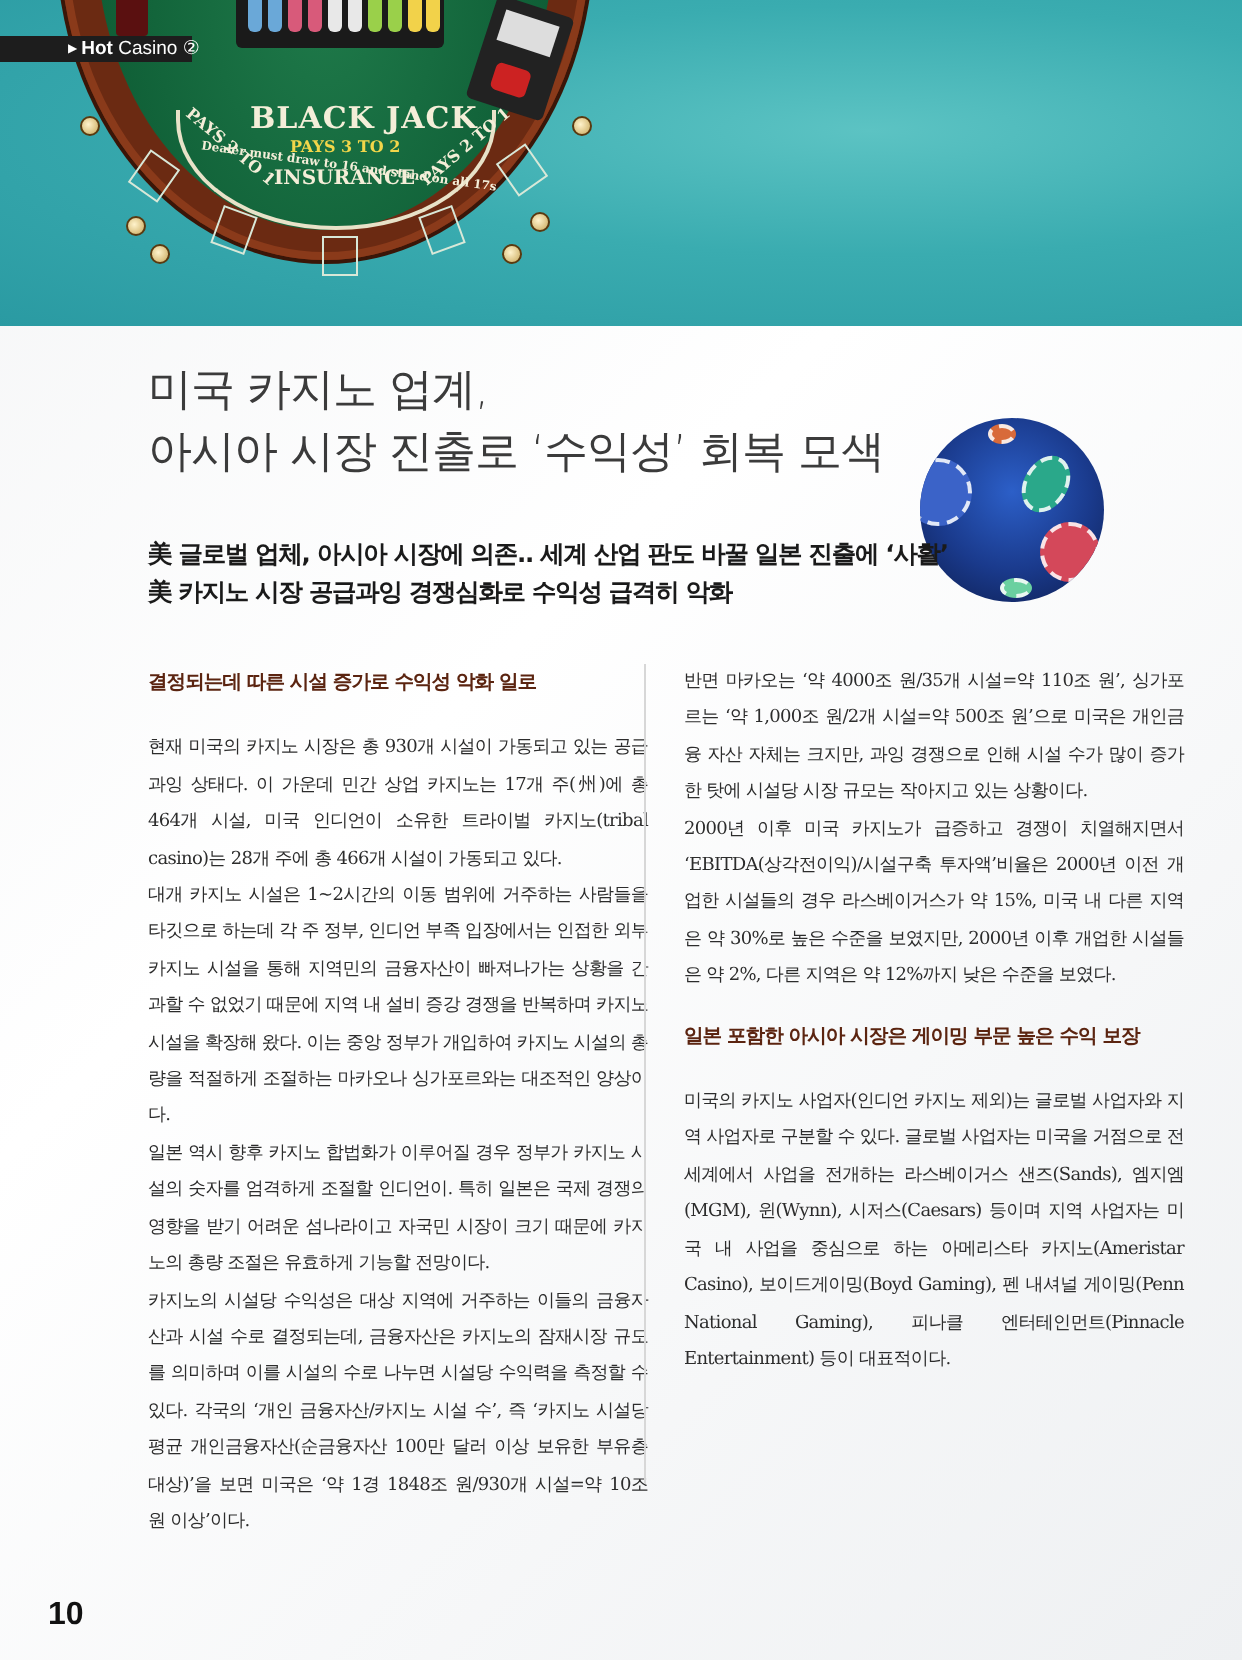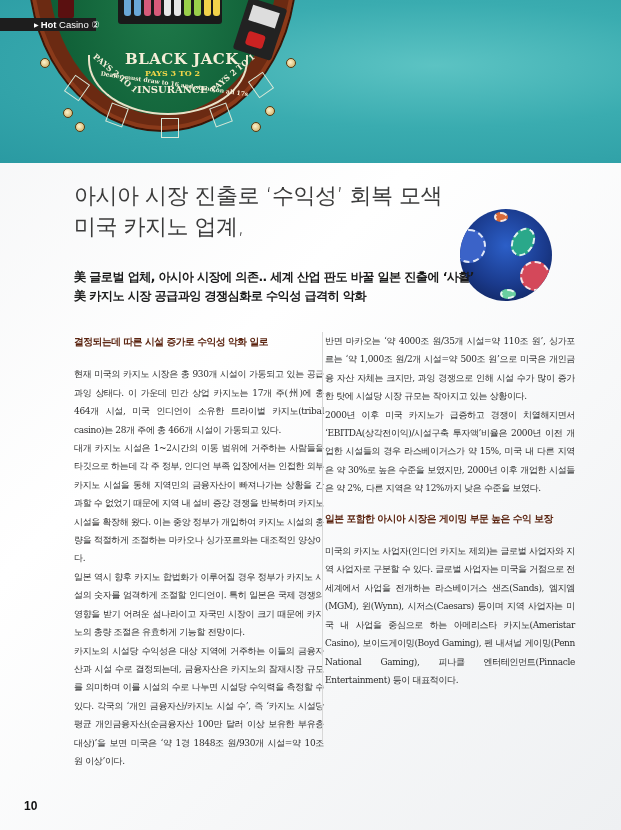--- a/index.html
+++ b/index.html
@@ -78,31 +78,31 @@
     position: absolute; left: 74px; top: 268px;
     font-family: "DejaVu Sans", sans-serif; font-weight: bold; font-size: 12.2px; line-height: 19px;
     color: #1a1a1a; letter-spacing: -0.6px;
   }
   .col {
     position: absolute; top: 333px; width: 250px;
     font-family: "DejaVu Serif", serif; font-size: 9px; line-height: 18.4px; color: #2c2c2c;
     letter-spacing: -0.35px; text-align: justify;
   }
   .col-left { left: 74px; }
-  .col-right { left: 325px; top: 332px; }
+  .col-right { left: 342px; top: 332px; }
   .col-divider { position: absolute; left: 322px; top: 332px; width: 1px; height: 410px; background: #d7d7d7; }
   .section-head {
     font-family: "DejaVu Sans", sans-serif; font-weight: bold; font-size: 9.8px; color: #5b2410;
     letter-spacing: -0.5px; margin-bottom: 14px;
   }
   .col p { margin: 0; }
   .col-right .section-head { margin-top: 12px; }
   .page-num {
     position: absolute; left: 24px; top: 799px;
-    font-family: "Liberation Sans", sans-serif; font-weight: bold; font-size: 12px; color: #111;
+    font-family: "Liberation Sans", sans-serif; font-weight: bold; font-size: 16px; color: #111;
   }
 </style>
 </head>
 <body>
 
 <div class="hero">
   <div class="table-rim"></div>
   <div class="table-felt"></div>
   <div class="red-btn"></div>
   <div class="chip-rack">
@@ -138,22 +138,22 @@
   <div class="stud" style="left:251px;top:122px"></div>
 </div>
 
 <div class="hot-tag">
   <span class="tri">▶</span><b>Hot</b>
   <span>Casino</span>
   <span>②</span>
 </div>
 
 <div class="title">
+  <div>미국 카지노 업계,</div>
   <div>아시아 시장 진출로 ‘수익성’ 회복 모색</div>
-  <div>미국 카지노 업계,</div>
 </div>
 
 <div class="chips-circle">
   <div class="chip" style="left:-8px;top:20px;width:34px;height:34px;background:#3b63c8"></div>
   <div class="chip" style="left:52px;top:18px;width:22px;height:30px;background:#2aa88a;transform:rotate(30deg)"></div>
   <div class="chip" style="left:60px;top:52px;width:30px;height:30px;background:#d4485a"></div>
   <div class="chip" style="left:34px;top:3px;width:14px;height:10px;background:#d86a3a"></div>
   <div class="chip" style="left:40px;top:80px;width:16px;height:10px;background:#6ad0a0"></div>
 </div>
 

